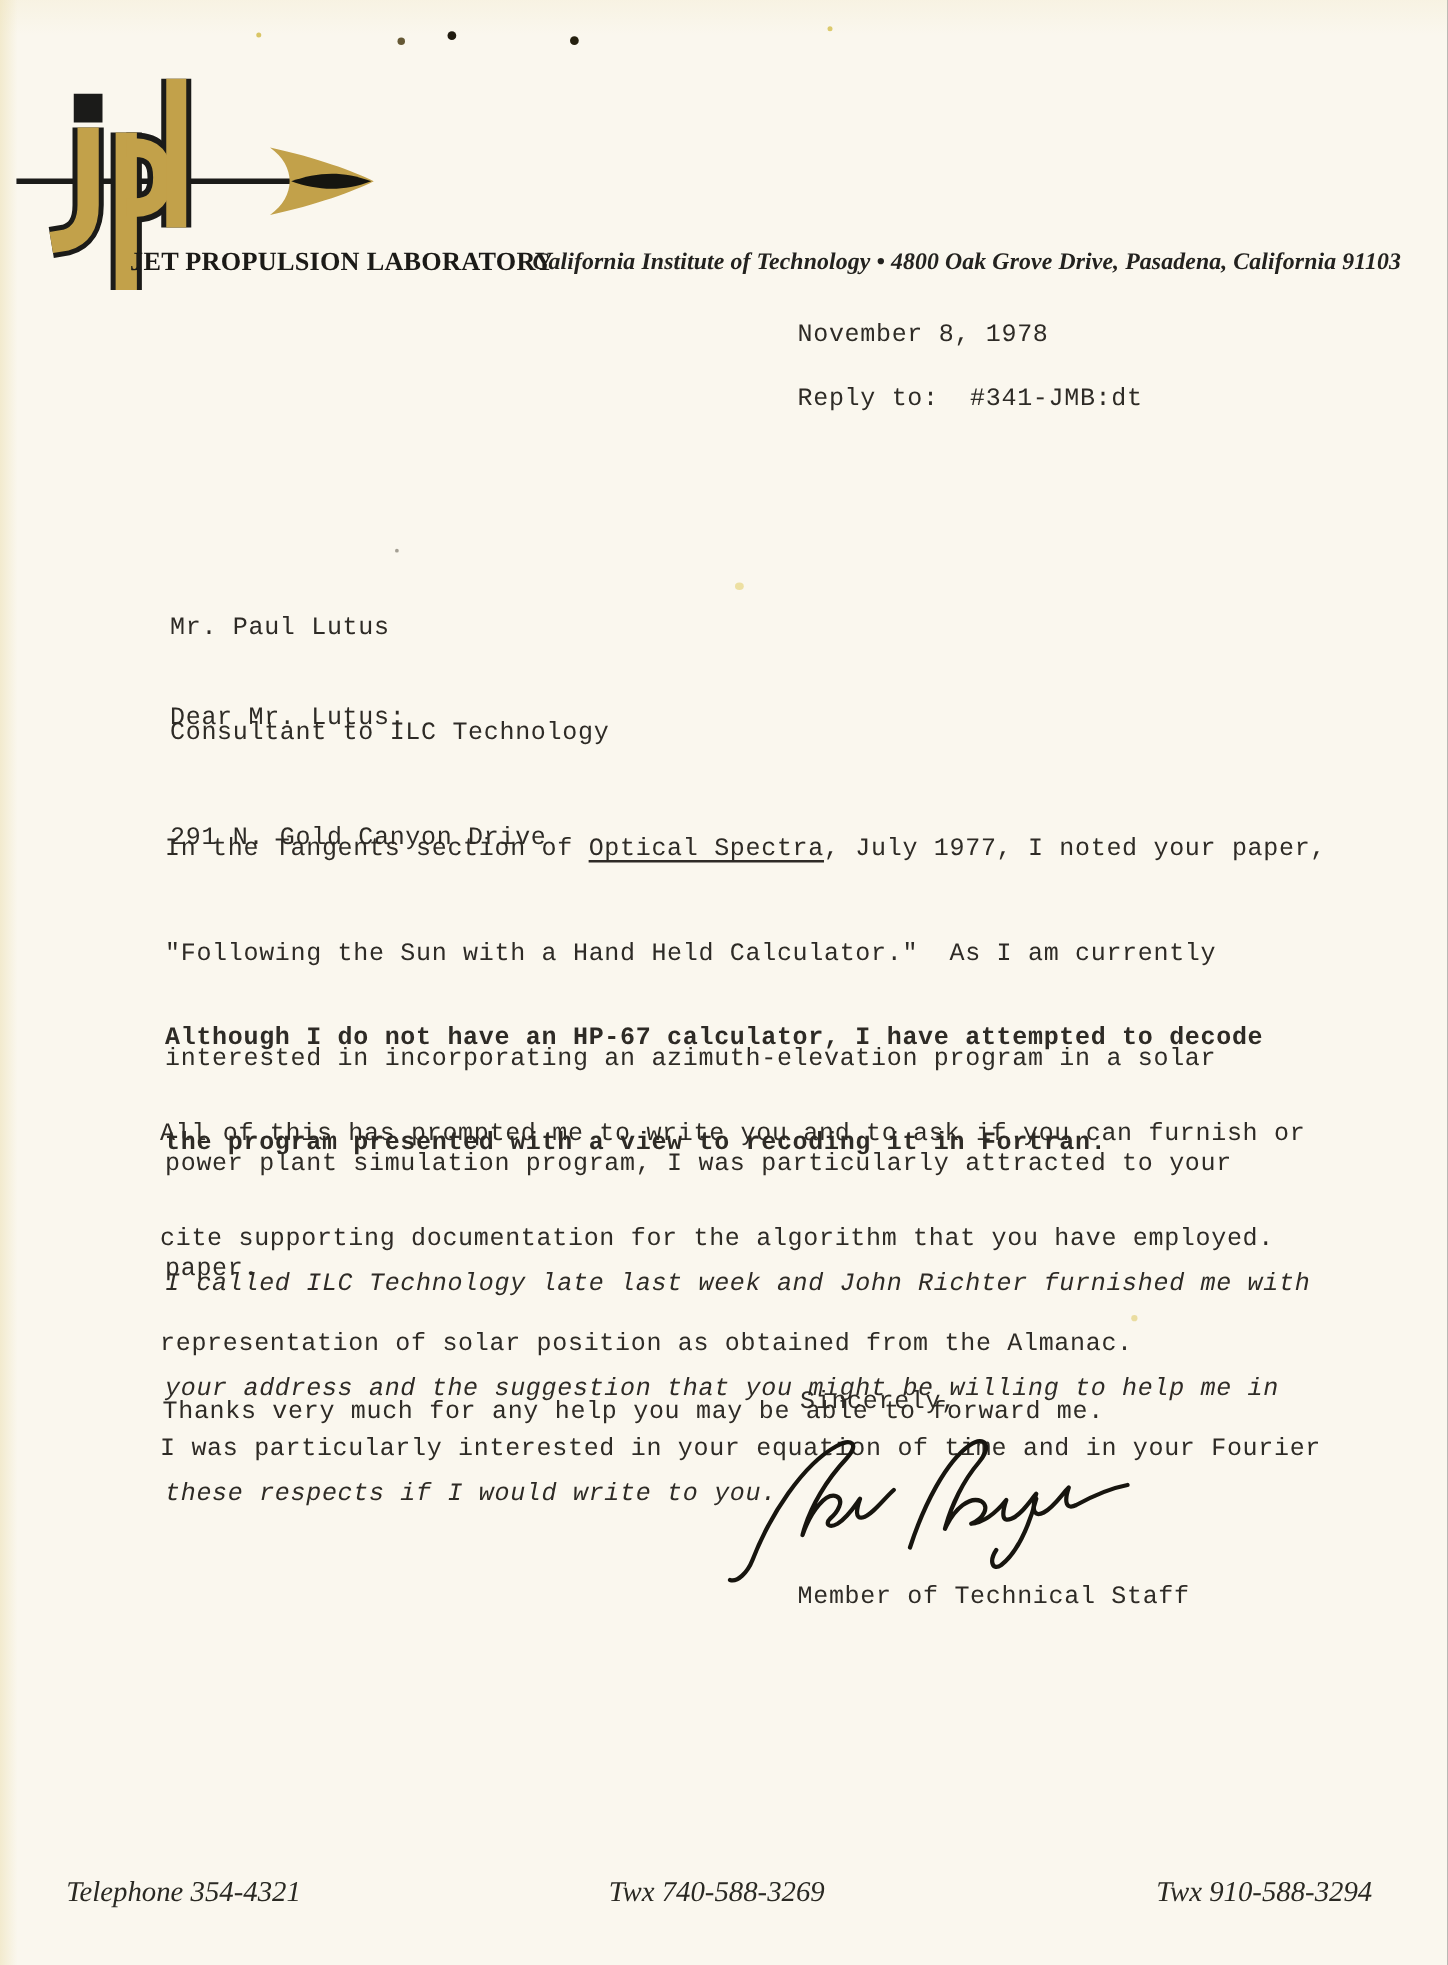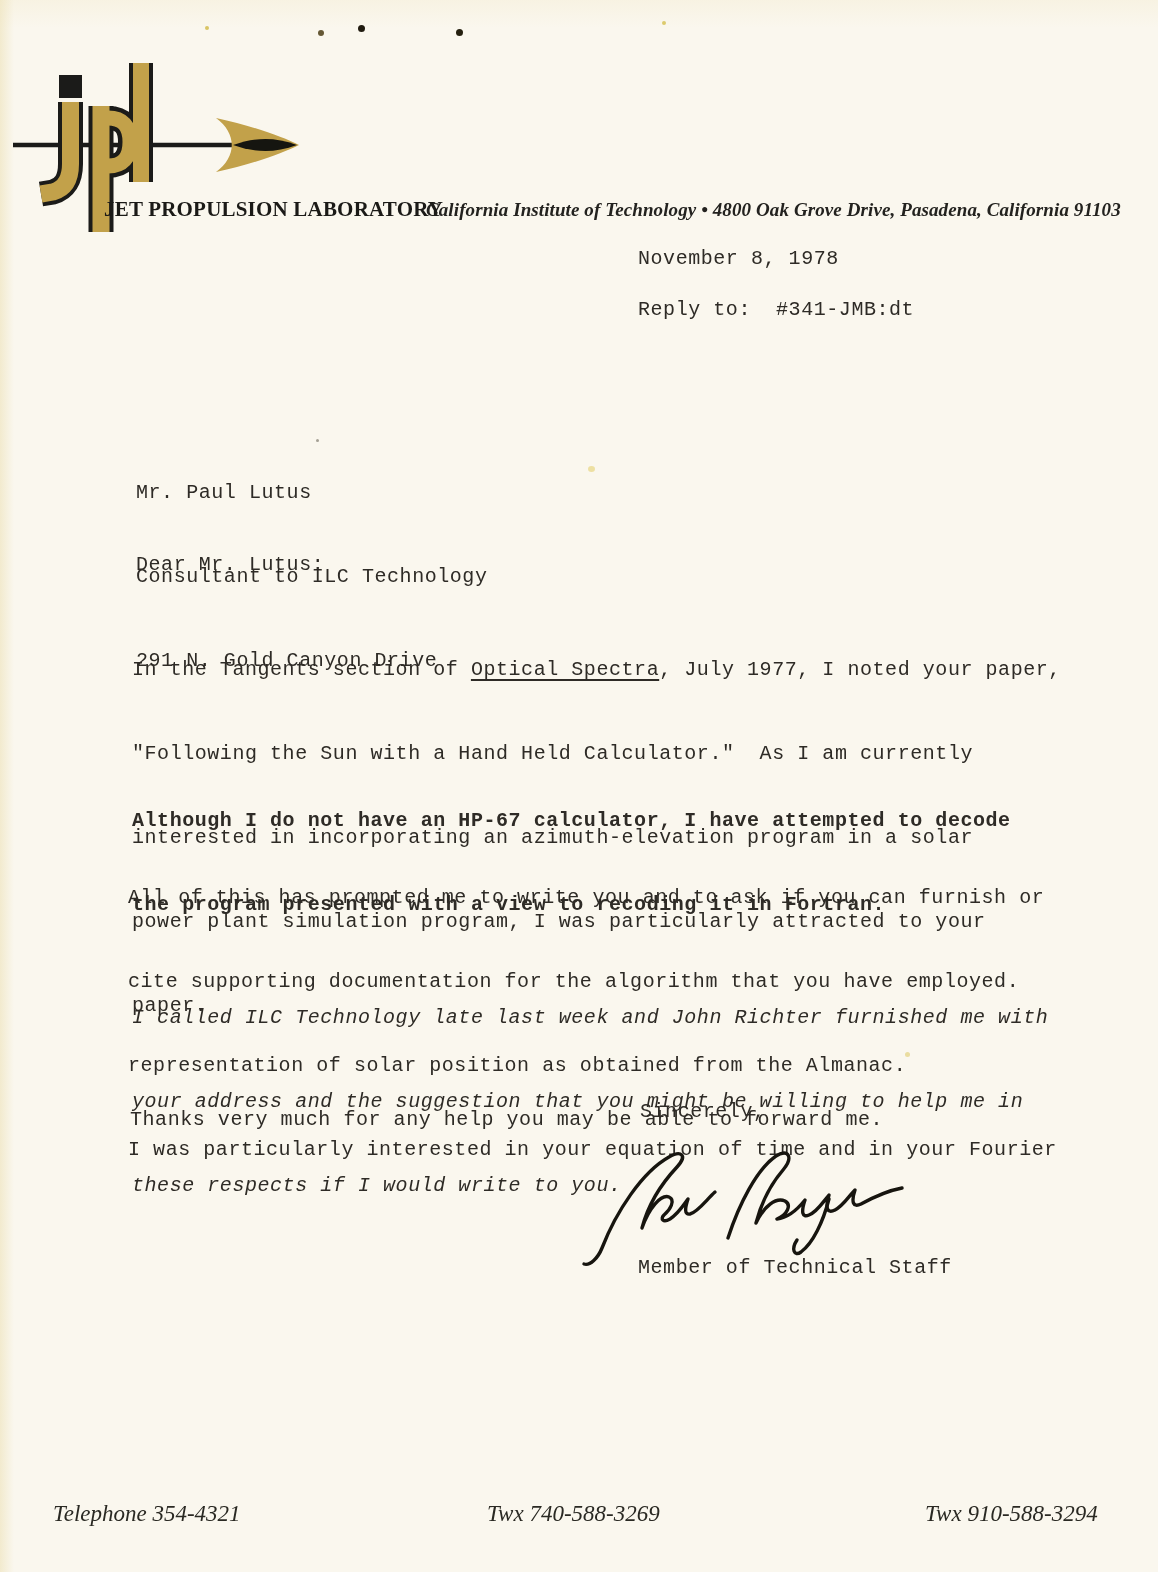--- a/index.html
+++ b/index.html
@@ -23,20 +23,21 @@
   }
   .abs{position:absolute;}
   
   .tw{
     font-family:"Liberation Mono", monospace;
     font-size:20px;
     line-height:28px;
     letter-spacing:0.55px;
     color:var(--ink);
     white-space:pre;
+    margin-top:10px;
   }
   .tw .ul{text-decoration:underline;text-underline-offset:4px;text-decoration-thickness:1.5px;}
   
   .org{
     font-family:"Liberation Serif", serif;
     font-weight:bold;
     font-size:21px;
     letter-spacing:0.2px;
     color:var(--head-ink);
     white-space:pre;

